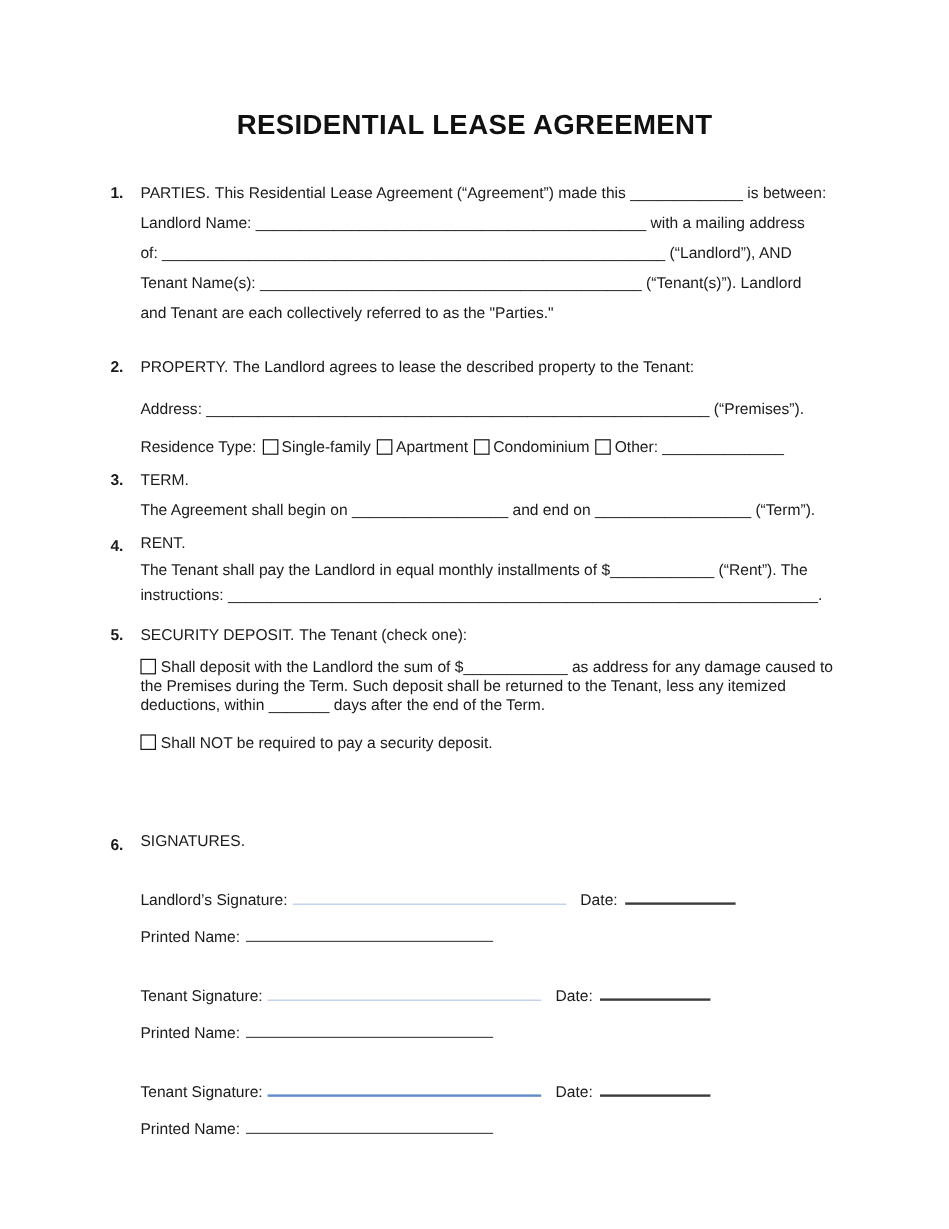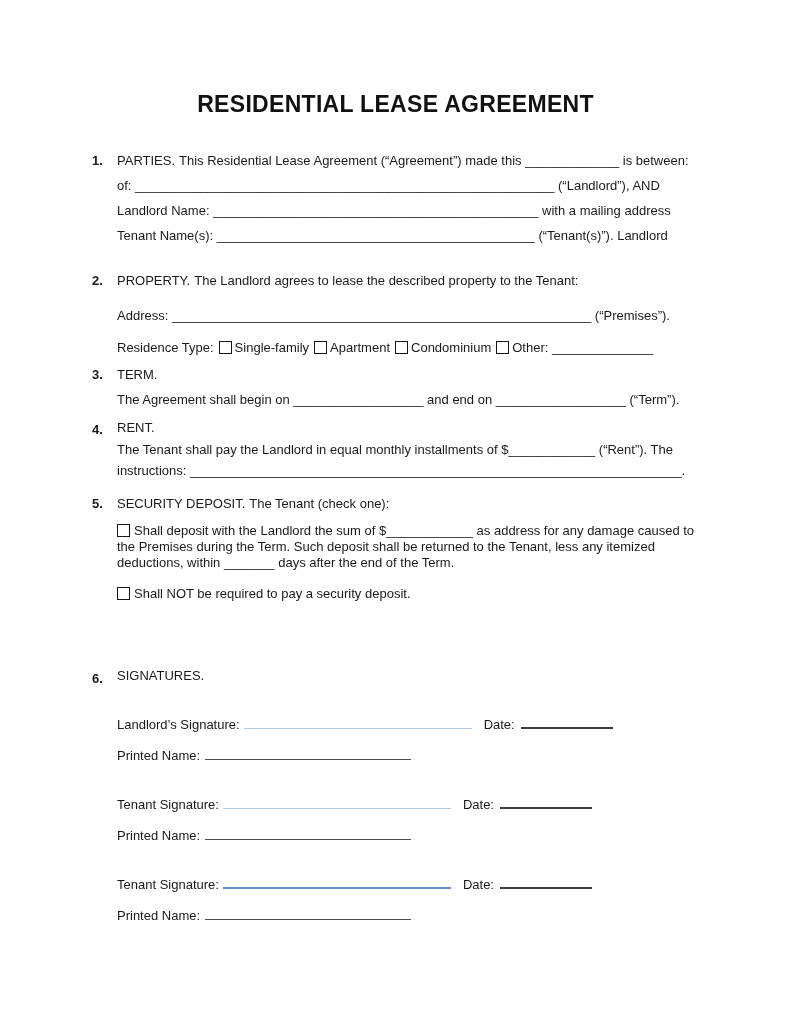--- a/index.html
+++ b/index.html
@@ -110,23 +110,24 @@
 <div class="page">
 
   <div class="doc-title">RESIDENTIAL LEASE AGREEMENT</div>
 
   <div class="content">
 
     <div class="section sec-parties">
       <div class="num">1.</div>
       <div class="body">
         <div class="heading-line"><span class="b">PARTIES.</span><span class="heading-intro">This Residential Lease Agreement (“Agreement”) made this _____________ is between:</span></div>
+        <div class="line">Landlord Name: _____________________________________________ with a mailing address</div>
         <div class="line">of: __________________________________________________________ (“Landlord”), AND</div>
-        <div class="line">Landlord Name: _____________________________________________ with a mailing address</div>
         <div class="line">Tenant Name(s): ____________________________________________ (“Tenant(s)”). Landlord</div>
+        <div class="line">and Tenant are each collectively referred to as the "Parties."</div>
       </div>
     </div>
 
     <div class="section sec-property">
       <div class="num">2.</div>
       <div class="body">
         <div class="heading-line"><span class="b">PROPERTY.</span><span class="heading-intro">The Landlord agrees to lease the described property to the Tenant:</span></div>
         <div class="line address-line">Address: __________________________________________________________ (“Premises”).</div>
         <div class="line residence-line">
           <span>Residence Type:</span><span class="opt"><span class="cb"></span><span>Single-family</span></span><span class="opt"><span class="cb"></span><span>Apartment</span></span><span class="opt"><span class="cb"></span><span>Condominium</span></span><span class="opt"><span class="cb"></span><span>Other:</span></span> <span class="blank">______________</span>

